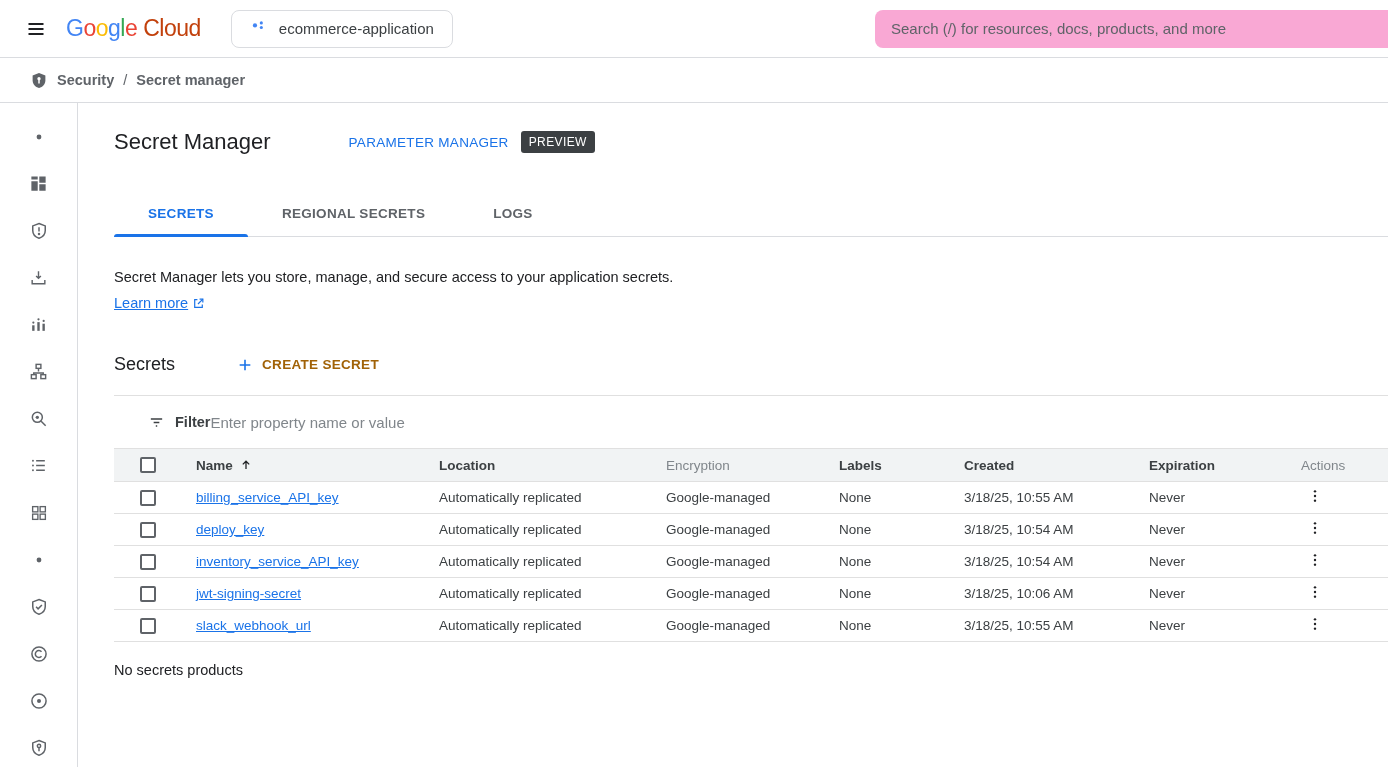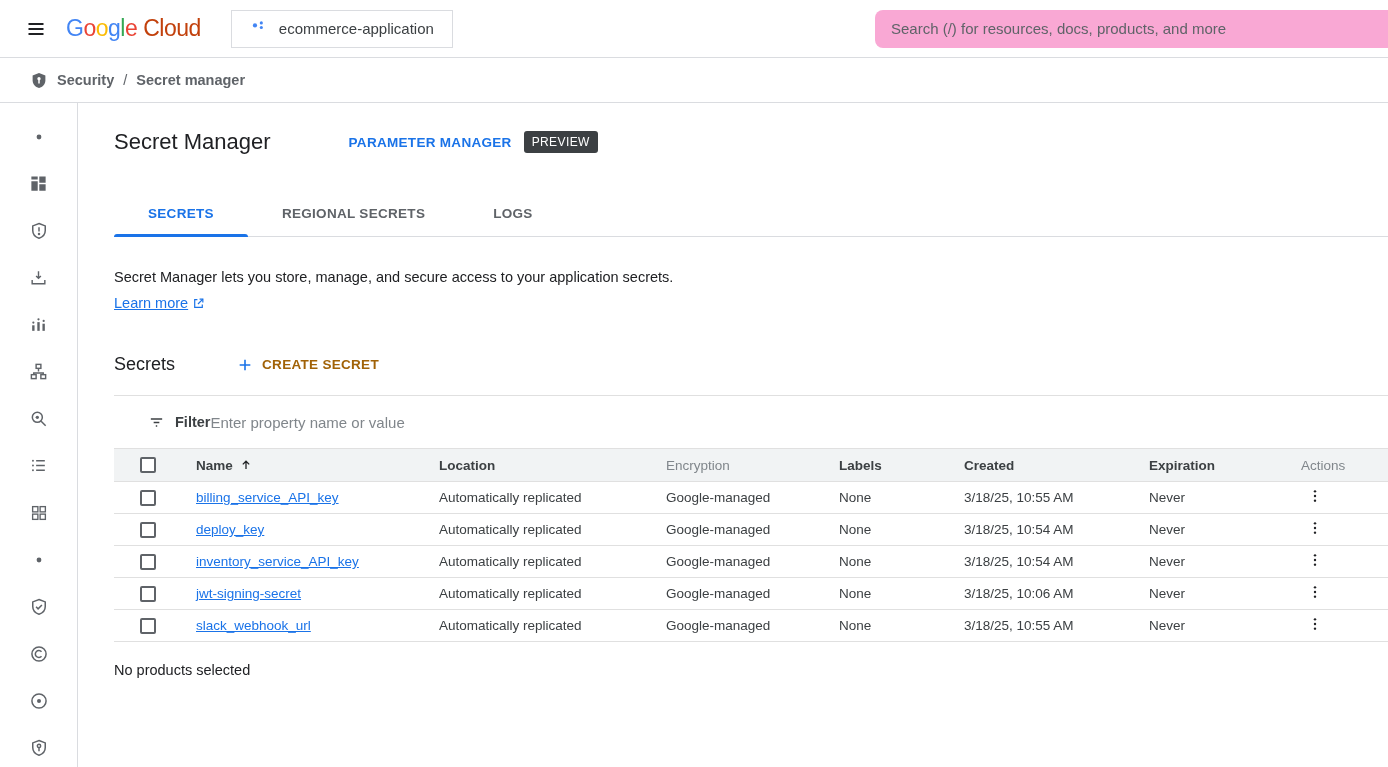--- a/index.html
+++ b/index.html
@@ -9,21 +9,21 @@
   
   .topbar { height:58px; display:flex; align-items:center; padding-left:12px;
             border-bottom:1px solid #dadce0; }
   .hamburger { width:48px; height:48px; border:none; background:none; cursor:pointer;
                display:flex; align-items:center; justify-content:center; }
   .logo { display:flex; align-items:baseline; font-size:23px; margin:0 30px 0 6px;
           letter-spacing:-0.5px; white-space:nowrap; }
   .logo .g-word { font-weight:500; }
   .logo .cloud-word { color:#c2410c; margin-left:6px; font-weight:400; }
   .project-btn { display:flex; align-items:center; gap:12px; height:38px; padding:0 18px;
-                 border:1px solid #dadce0; border-radius:0; background:#fff; cursor:pointer;
+                 border:1px solid #dadce0; border-radius:8px; background:#fff; cursor:pointer;
                  font-size:15px; color:#3c4043; font-family:inherit; }
   .searchbar { margin-left:auto; width:513px; height:38px; background:#f9a8d4;
                border-radius:8px 0 0 8px; display:flex; align-items:center; padding:0 16px; }
   .searchbar input { border:none; background:transparent; outline:none; width:100%;
                      font-size:15px; color:#5f6368; font-family:inherit; }
   .searchbar input::placeholder { color:#5f6368; opacity:1; }
 
   
   .crumbbar { height:45px; display:flex; align-items:center; gap:9px; padding-left:30px;
               border-bottom:1px solid #dadce0; font-size:14.5px; font-weight:700; color:#5f6368; }
@@ -33,21 +33,21 @@
   .content { display:flex; height:664px; }
   .sidebar { width:78px; border-right:1px solid #dadce0; padding-top:10px;
              display:flex; flex-direction:column; align-items:center; overflow:hidden; }
   .side-item { height:47px; width:48px; display:flex; align-items:center; justify-content:center;
                cursor:pointer; flex:0 0 auto; }
   main { flex:1; padding-left:36px; overflow:hidden; }
 
   
   .page-head { margin-top:26px; display:flex; align-items:center; }
   .page-head h1 { font-size:22px; font-weight:400; color:#202124; }
-  .param-link { margin-left:78px; color:#1a73e8; font-size:13.5px; font-weight:700;
+  .param-link { margin-left:78px; color:#1a73e8; font-size:13.5px; font-weight:400;
                 letter-spacing:.3px; text-decoration:none; cursor:pointer; }
   .preview-badge { margin-left:12px; background:#3c4043; color:#fff; font-size:12px;
                    font-weight:500; letter-spacing:.4px; padding:4px 8px; border-radius:3px; }
 
   
   .tabs { margin-top:36px; display:flex; border-bottom:1px solid #dadce0; }
   .tab { padding:15px 34px; font-size:13.5px; font-weight:700; letter-spacing:.3px;
          color:#5f6368; cursor:pointer; position:relative; }
   .tab.active { color:#1a73e8; }
   .tab.active::after { content:""; position:absolute; left:0; right:0; bottom:-1px; height:3px;
@@ -370,15 +370,15 @@
               <td class="col-actions"><button class="dots-btn"><svg width="16" height="16" viewBox="0 0 24 24" fill="#202124">
                     <circle cx="12" cy="5" r="1.8"></circle>
                     <circle cx="12" cy="12" r="1.8"></circle>
                     <circle cx="12" cy="19" r="1.8"></circle>
                   </svg></button></td>
             </tr>
           </tbody>
       </table>
     </div>
 
-    <div class="status-line">No products selected</div>
+    <div class="status-line">No secrets products</div>
   </main>
 </div>
 
 </body></html>

